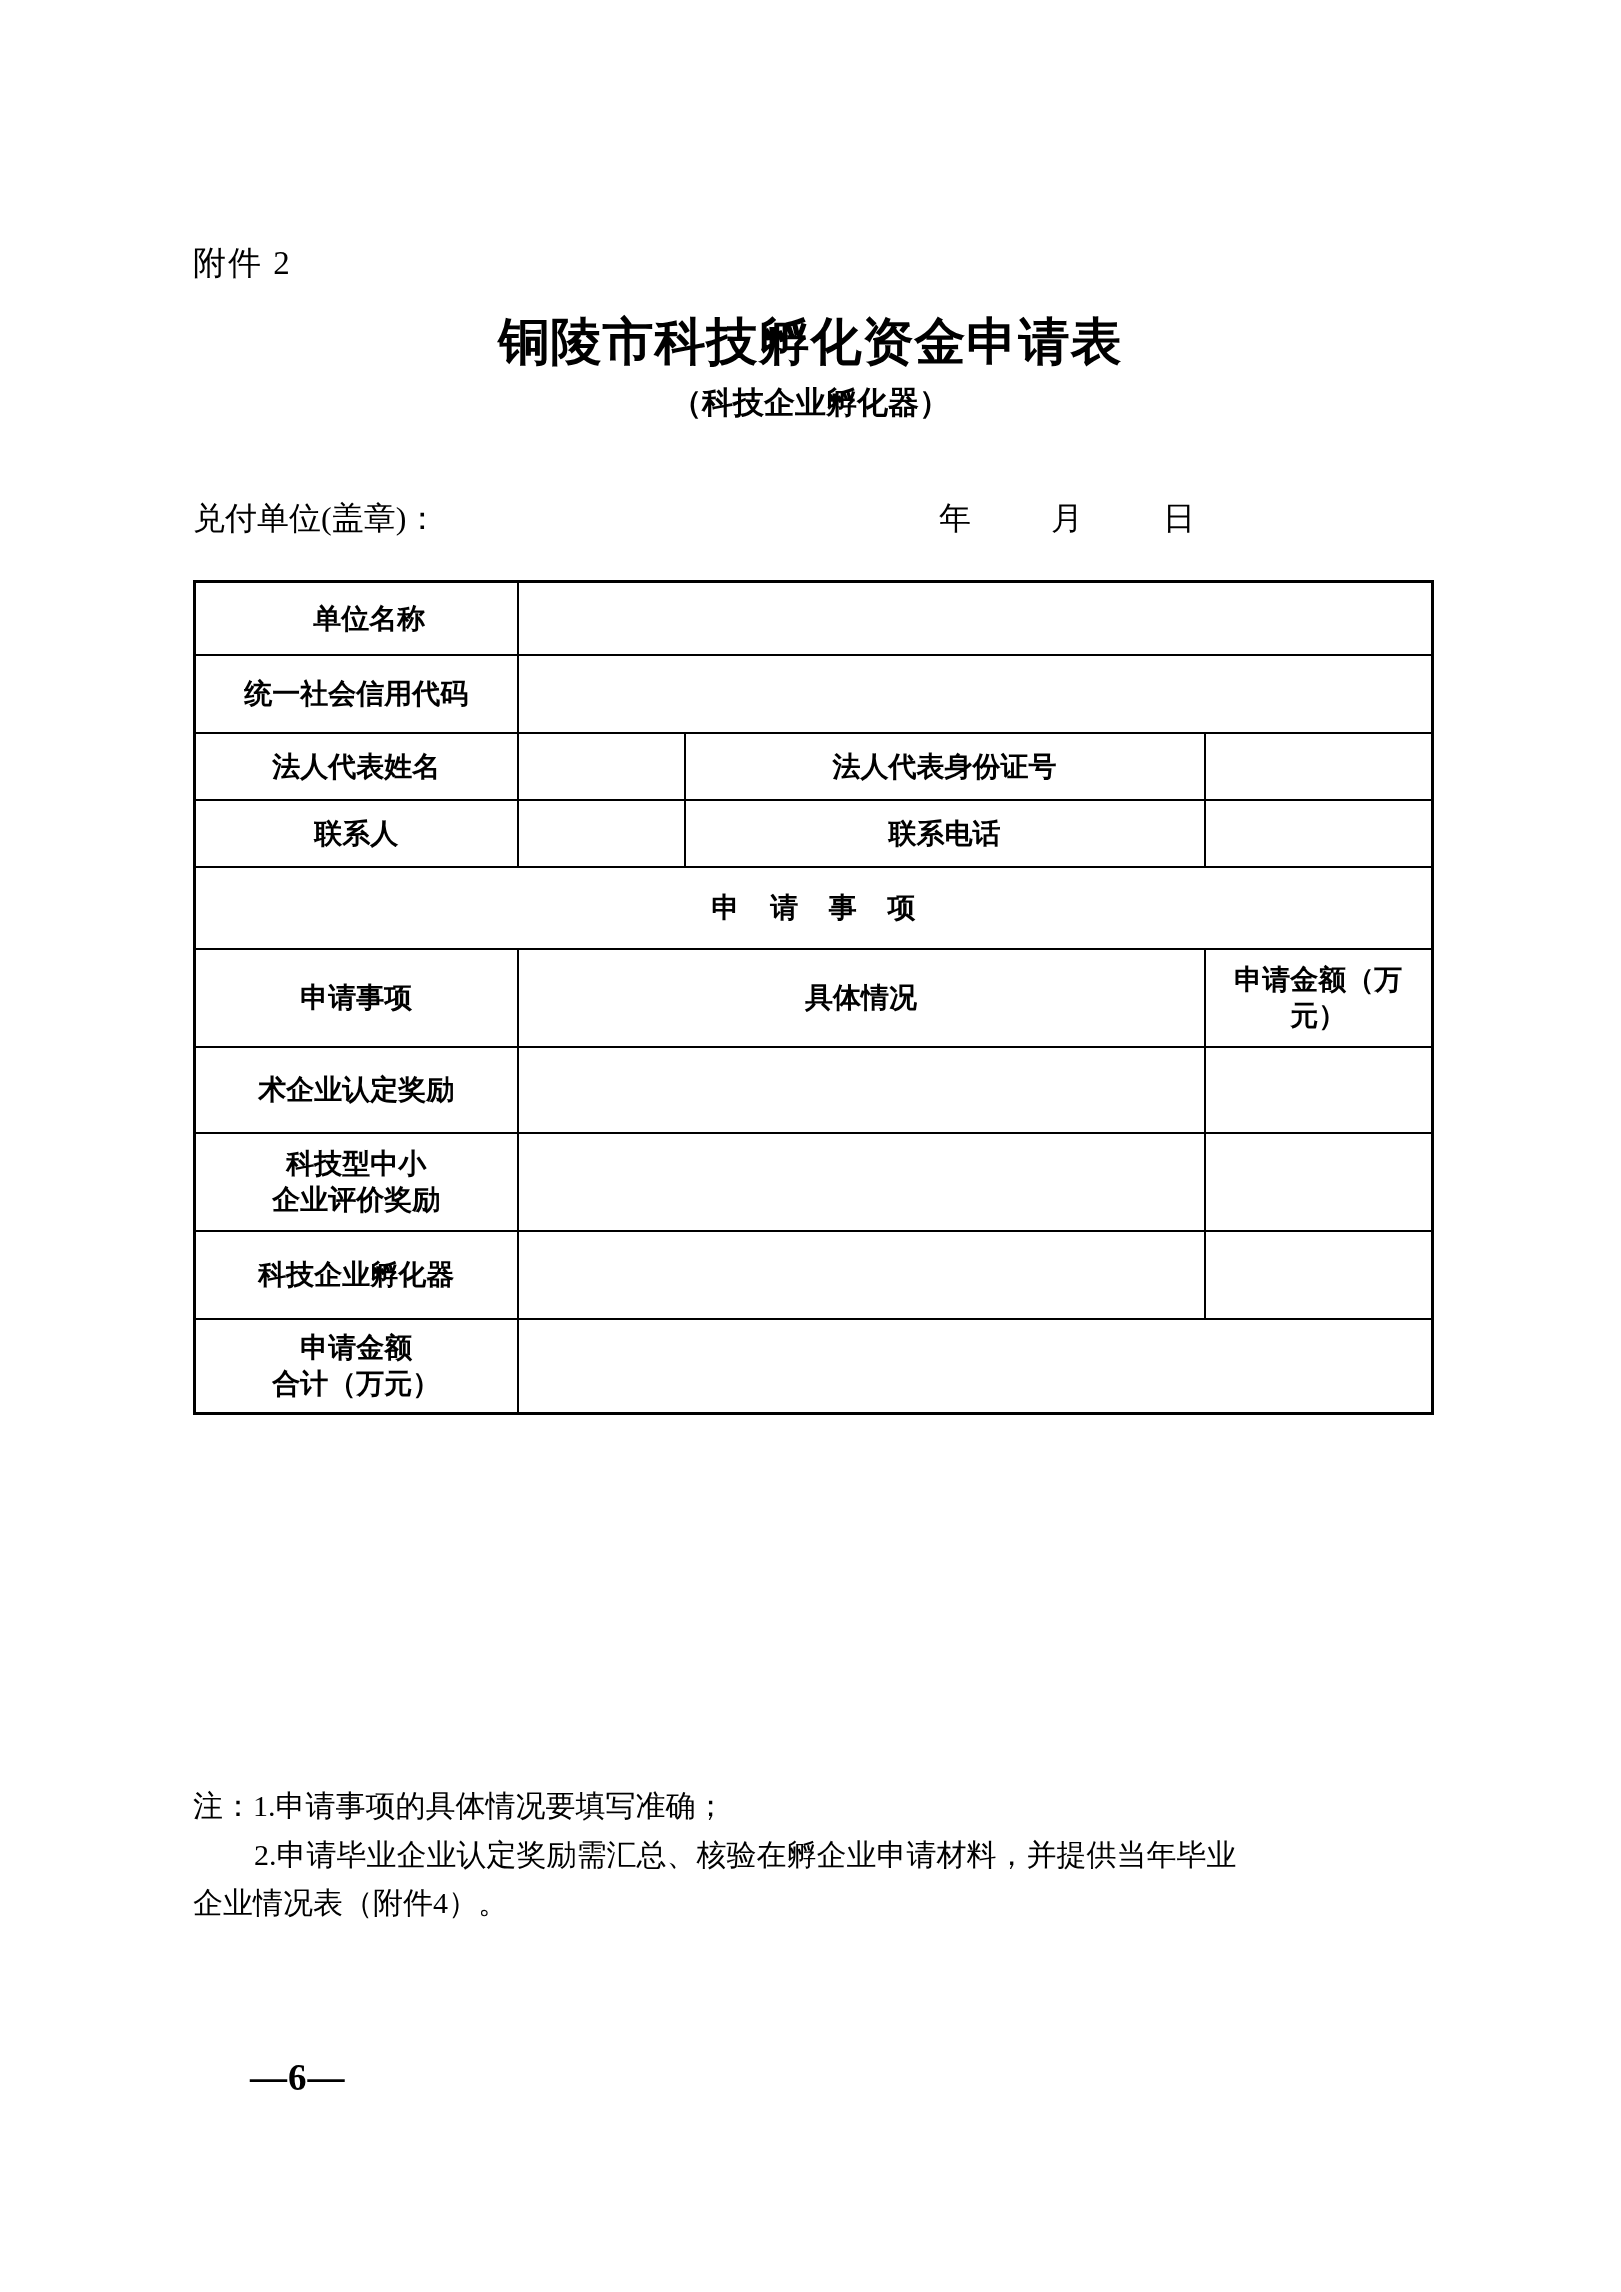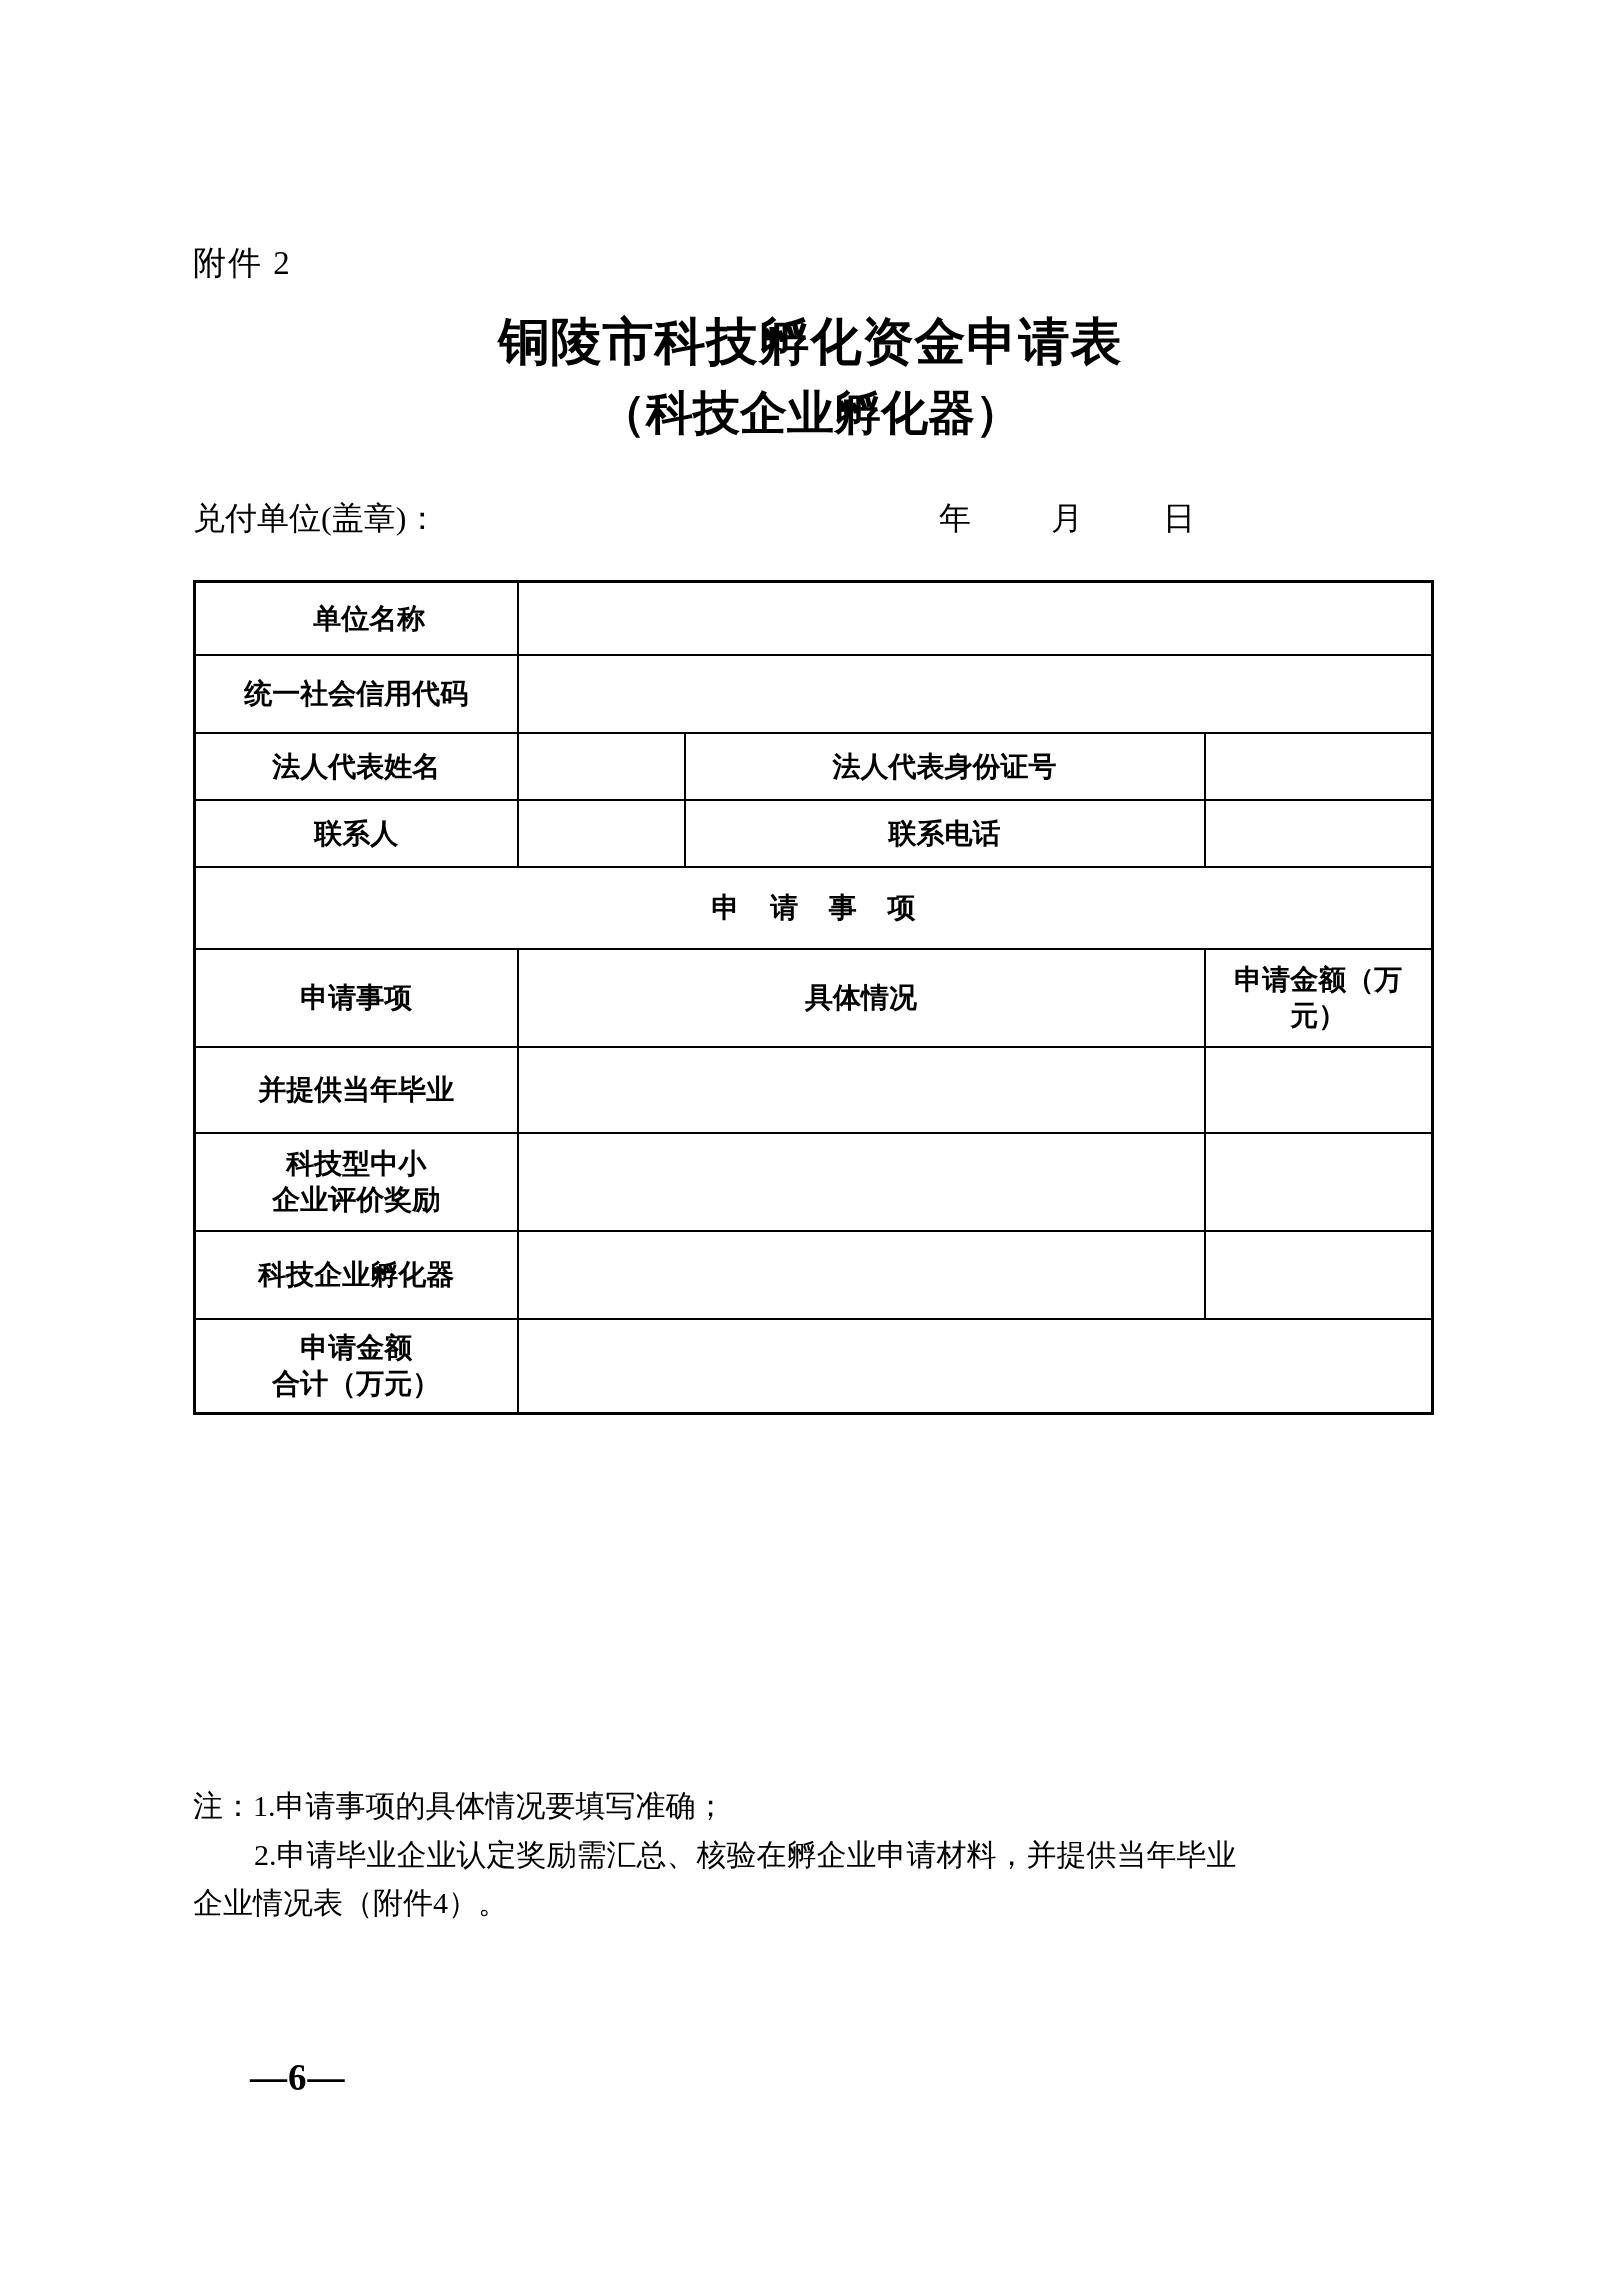--- a/index.html
+++ b/index.html
@@ -45,21 +45,21 @@
     font-weight: bold;
     letter-spacing: 1px;
     font-family: "Liberation Serif", "DejaVu Serif", serif;
   }
   .doc-subtitle {
     position: absolute;
     left: 0;
     top: 382px;
     width: 1621px;
     text-align: center;
-    font-size: 47px;
+    font-size: 31px;
     font-weight: bold;
     letter-spacing: 0px;
   }
 
   
   .issuer-row {
     position: absolute;
     left: 193px;
     top: 497px;
     width: 1235px;
@@ -203,21 +203,21 @@
         <td class="section-head outer-l outer-r" colspan="5" style="height:80px">申 请 事 项</td>
       </tr>
 
       <tr>
         <td class="col-head outer-l" style="height:96px">申请事项</td>
         <td class="col-head" colspan="3">具体情况</td>
         <td class="col-head outer-r">申请金额（万元）</td>
       </tr>
 
       <tr>
-        <td class="lbl twoline outer-l" style="height:84px">并提供当年毕业</td>
+        <td class="lbl twoline outer-l" style="height:84px">术企业认定奖励</td>
         <td class="blank-cell" colspan="3"></td>
         <td class="blank-cell outer-r"></td>
       </tr>
 
 
       <tr>
         <td class="lbl twoline outer-l" style="height:96px">科技型中小
 企业评价奖励</td>
         <td class="blank-cell" colspan="3"></td>
         <td class="blank-cell outer-r"></td>

